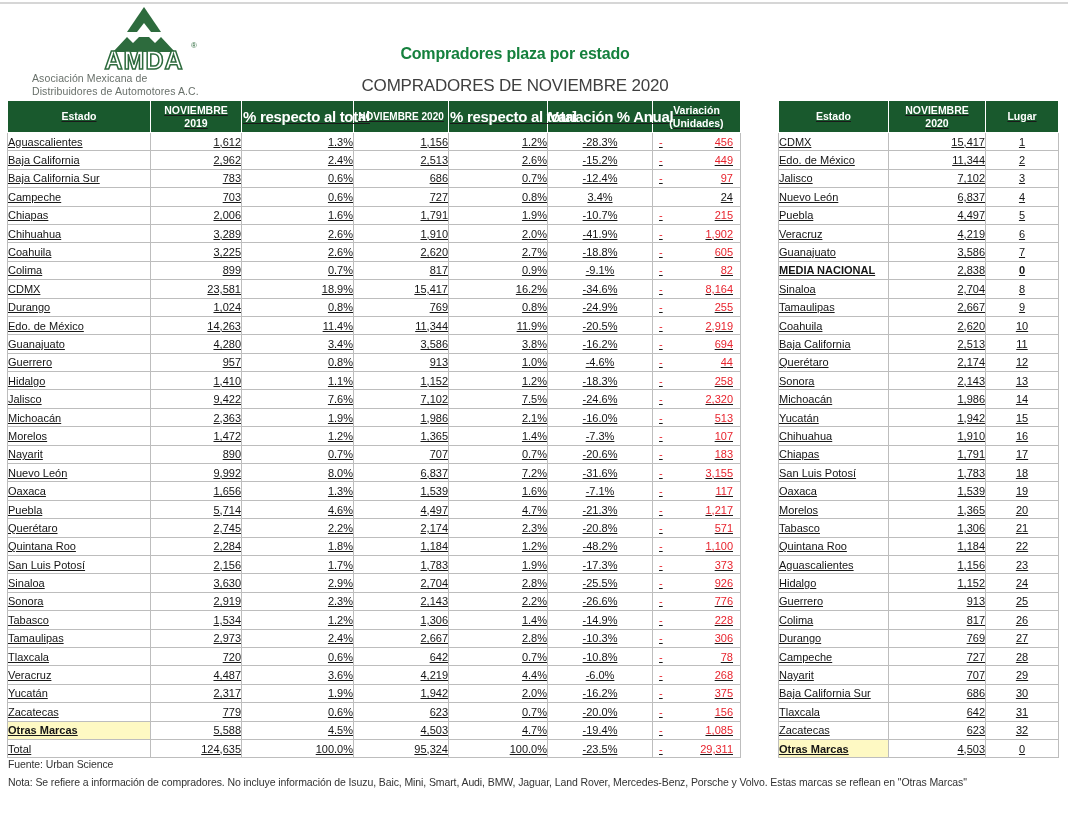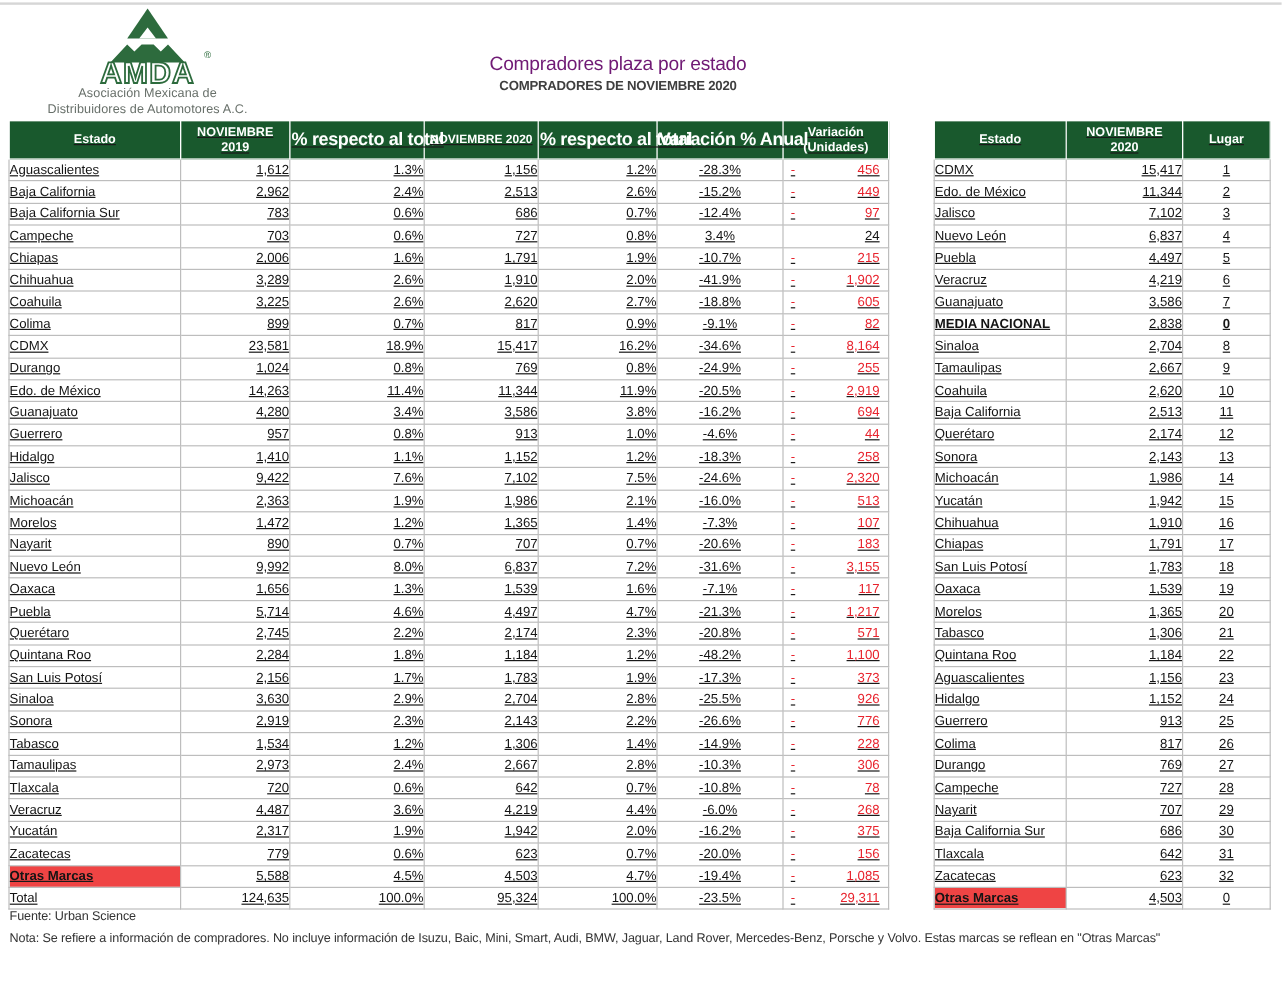--- a/index.html
+++ b/index.html
@@ -3,28 +3,28 @@
 <meta charset="utf-8">
 <style>
   html,body{margin:0;padding:0;}
   body{
     width:1068px;height:831px;position:relative;background:#ffffff;
     font-family:"Liberation Sans",sans-serif;color:#1a1a1a;overflow:hidden;
   }
   .topline{position:absolute;top:2px;left:0;width:1068px;height:2px;background:#d6d6d6;}
 
   
-  .logo-block{position:absolute;left:11px;top:6px;width:224px;text-align:center;}
+  .logo-block{position:absolute;left:32px;top:6px;width:224px;text-align:left;}
   .logo-svg{display:block;margin:0 auto;}
   .org-line{font-size:10.5px;line-height:13px;color:#68706a;letter-spacing:0.1px;}
 
   
   .titles{position:absolute;left:232px;top:45px;width:566px;text-align:center;}
-  .doc-title{font-size:16px;font-weight:normal;color:#701a75;letter-spacing:-0.2px;}
-  .doc-subtitle{font-size:11px;font-weight:bold;color:#3f3f3f;margin-top:3px;letter-spacing:-0.2px;}
+  .doc-title{font-size:16px;font-weight:bold;color:#15803d;letter-spacing:-0.2px;}
+  .doc-subtitle{font-size:17px;font-weight:normal;color:#3f3f3f;margin-top:13px;letter-spacing:-0.2px;}
 
   
   table.data{border-collapse:collapse;table-layout:fixed;font-size:11px;position:absolute;background:#fff;text-decoration:underline;}
   #main-table{left:7px;top:100px;width:733px;}
   #rank-table{left:778px;top:100px;width:280px;}
   table.data th{
     background:#19592d;color:#fff;font-weight:bold;font-size:10.5px;
     border:1px solid #ffffff;height:31px;line-height:1.2;padding:0 4px;
     text-align:center;vertical-align:middle;
   }
@@ -33,21 +33,21 @@
   table.data th.th-wrap2{padding:0 14px;}
   table.data td{
     border:1px solid #bdbdbd;height:17.4px;padding:0;vertical-align:middle;
     white-space:nowrap;overflow:hidden;color:#141414;
   }
   td.c-estado{text-align:left;padding-left:4px;}
   td.num{text-align:right;padding-right:7px;}
   td.ctr{text-align:center;}
   .neg{color:#e8232d;}
   .bold{font-weight:bold;}
-  td.hl{background:#ef4444;}
+  td.hl{background:#fef9c3;}
   .vu{display:flex;justify-content:space-between;align-items:center;padding:0 7px 0 6px;}
   .vu span{display:inline-block;}
 
   
   .notes{position:absolute;left:8px;top:758px;width:1054px;color:#333333;}
   .note{font-size:10.5px;line-height:13px;margin:0 0 8px 0;letter-spacing:-0.1px;}
 </style>
 </head>
 <body>
 

